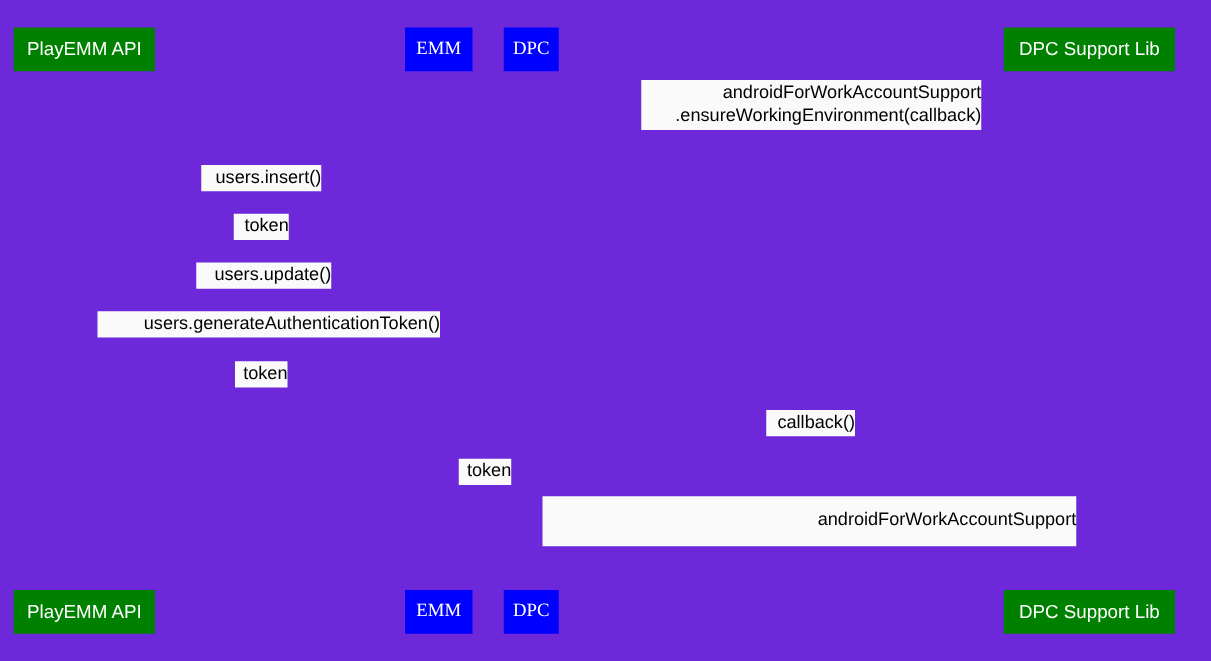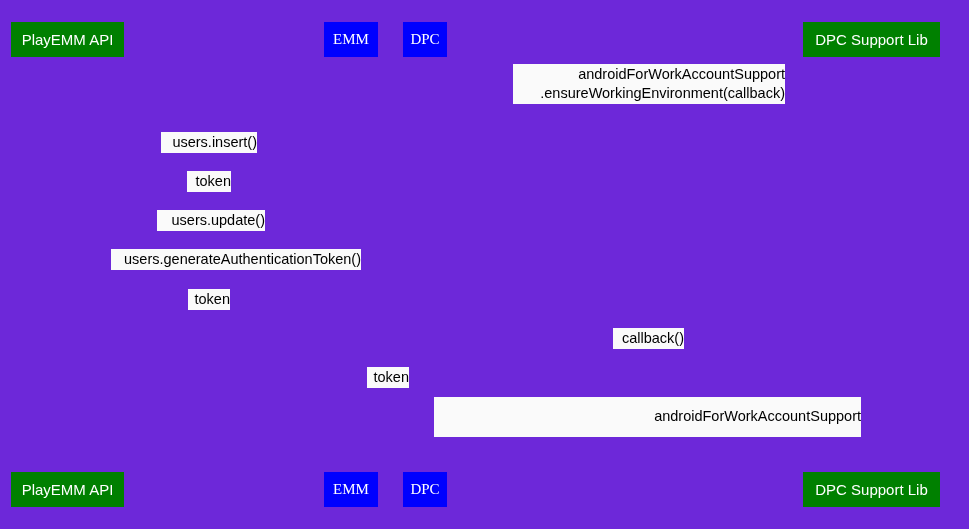--- a/index.html
+++ b/index.html
@@ -70,21 +70,21 @@
       <div class="lifeline-box green" style="left: 803px; top: 22px; width: 137px; height: 35px; background: rgb(0, 128, 0);">
         <span>DPC Support Lib</span>
       </div>
     </div>
 
   <div id="messages-layer">
       <div class="msg-label two-line" style="left: 513px; top: 64px; width: 272px; height: 40px;"><span class="ln">androidForWorkAccountSupport</span><span class="ln">.ensureWorkingEnvironment(callback)</span></div>
       <div class="msg-label" style="left: 161px; top: 132px; width: 96px; height: 21px;"><span class="ln">users.insert()</span></div>
       <div class="msg-label" style="left: 187px; top: 171px; width: 44px; height: 21px;"><span class="ln">token</span></div>
       <div class="msg-label" style="left: 157px; top: 210px; width: 108px; height: 21px;"><span class="ln">users.update()</span></div>
-      <div class="msg-label" style="left: 78px; top: 249px; width: 250px; height: 21px; margin-left: 33px;"><span class="ln">users.generateAuthenticationToken()</span></div>
+      <div class="msg-label" style="left: 78px; top: 249px; width: 274px; height: 21px;"><span class="ln">users.generateAuthenticationToken()</span></div>
       <div class="msg-label" style="left: 188px; top: 289px; width: 42px; height: 21px;"><span class="ln">token</span></div>
       <div class="msg-label" style="left: 613px; top: 328px; width: 71px; height: 21px;"><span class="ln">callback()</span></div>
       <div class="msg-label" style="left: 367px; top: 367px; width: 42px; height: 21px;"><span class="ln">token</span></div>
       <div class="msg-label two-line" style="left: 434px; top: 397px; width: 427px; height: 40px;"><span class="ln">androidForWorkAccountSupport</span></div>
     </div>
 
   <div id="participants-bottom">
       <div class="lifeline-box green" style="left: 11px; top: 472px; width: 113px; height: 35px; background: rgb(0, 128, 0);">
         <span>PlayEMM API</span>
       </div>

